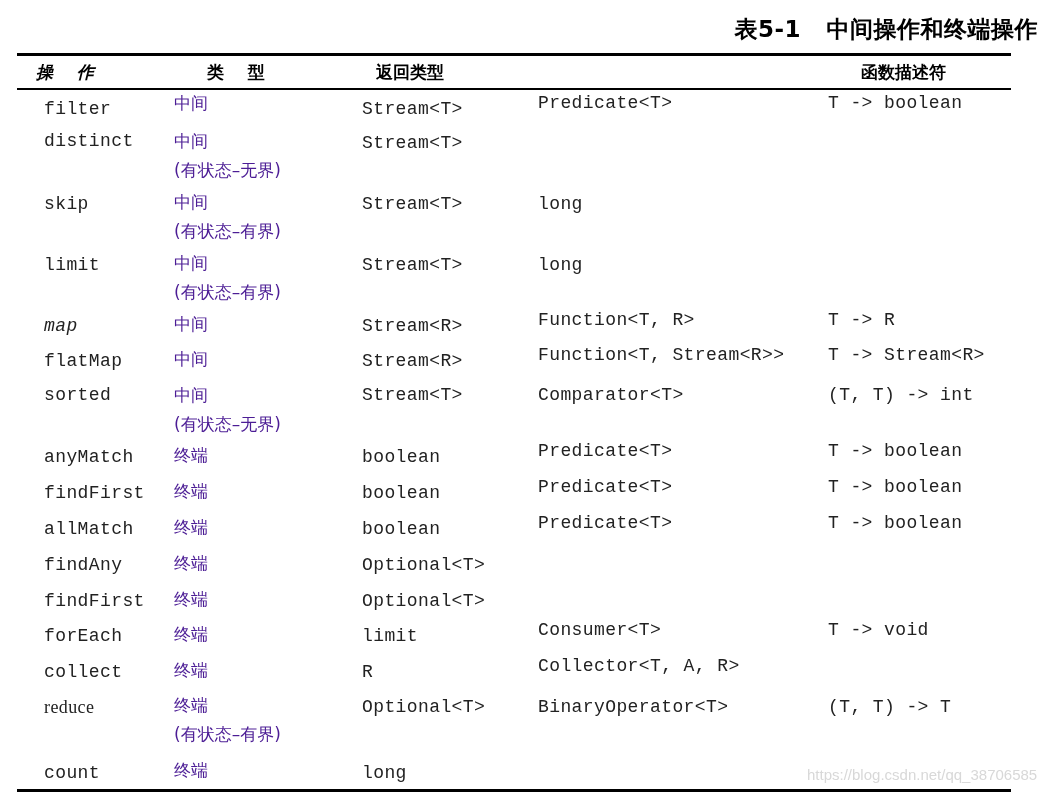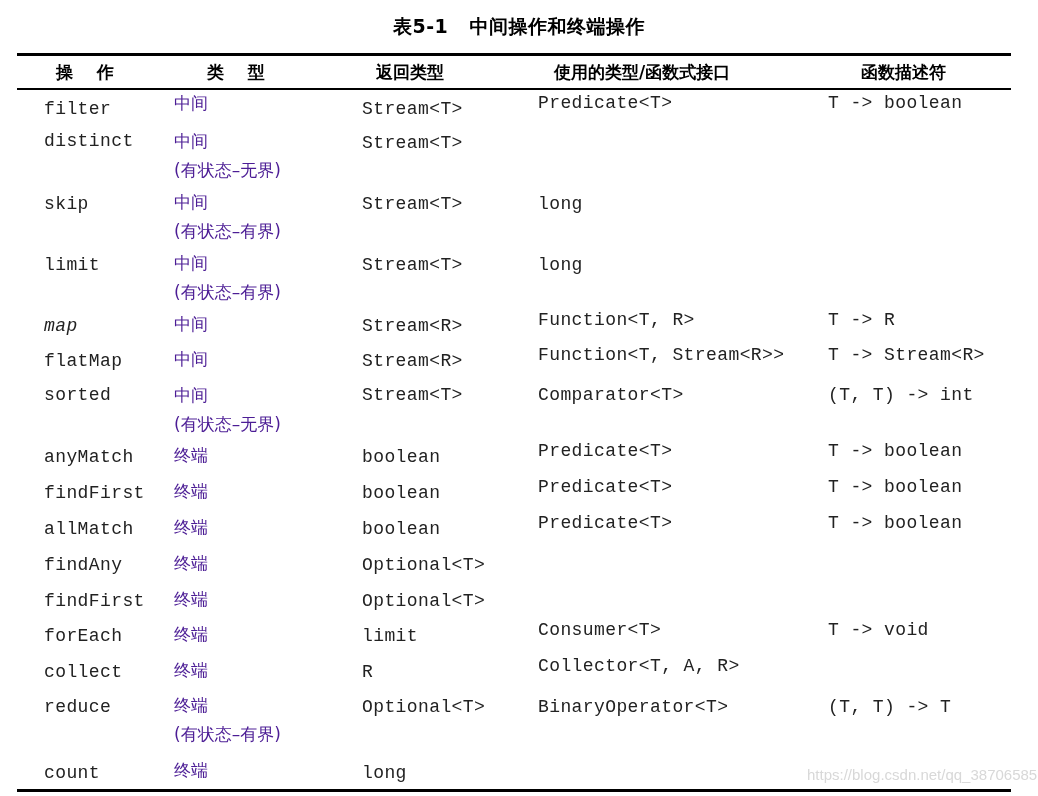--- a/index.html
+++ b/index.html
@@ -13,22 +13,22 @@
       position: relative;
       overflow: hidden;
       font-family: "DejaVu Sans", "Liberation Sans", sans-serif;
       color: #000;
     }
     .caption {
       position: absolute;
       top: 14px;
       left: 0;
       width: 1038px;
-      text-align: center;
-      font-size: 19px;
+      text-align: right;
+      font-size: 23px;
       font-weight: bold;
       letter-spacing: 0.5px;
       white-space: pre;
     }
     .rule {
       position: absolute;
       left: 17px;
       width: 994px;
       background: #000;
     }
@@ -90,24 +90,23 @@
     }
   </style>
 </head>
 <body>
 
 <div class="caption">表5-1   中间操作和终端操作</div>
 
 <div class="rule top"></div>
 
 <div class="header">
-  <span class="h" style="left:56px;">操    作</span>
+  <span class="h" style="left:36px;font-style:italic;">操    作</span>
   <span class="h" style="left:207px;">类    型</span>
   <span class="h" style="left:376px;">返回类型</span>
-  <span class="h" style="left:554px;">使用的类型/函数式接口</span>
   <span class="h" style="left:861px;">函数描述符</span>
 </div>
 
 <div class="rule mid"></div>
 
 <div class="row" style="top:95px;">
   <span class="cell mono c-op">filter</span>
   <span class="cell cjk c-type">中间</span>
   <span class="cell mono c-ret">Stream&lt;T&gt;</span>
   <span class="cell mono c-iface">Predicate&lt;T&gt;</span>
@@ -203,21 +202,21 @@
 </div>
 
 <div class="row" style="top:658px;">
   <span class="cell mono c-op" style="top:4px;">collect</span>
   <span class="cell cjk c-type" style="top:-2px;">终端</span>
   <span class="cell mono c-ret" style="top:4px;">R</span>
   <span class="cell mono c-iface" style="top:-2px;">Collector&lt;T, A, R&gt;</span>
 </div>
 
 <div class="row" style="top:693px;">
-  <span class="cell mono c-op" style="top:4px;">reduce</span>
+  <span class="cell mono c-op" style="top:4px;font-family:Liberation Serif, serif;">reduce</span>
   <span class="cell cjk c-type" style="top:-2px;"><span>终端</span><br><span>(有状态–有界)</span></span>
   <span class="cell mono c-ret" style="top:4px;">Optional&lt;T&gt;</span>
   <span class="cell mono c-iface" style="top:4px;">BinaryOperator&lt;T&gt;</span>
   <span class="cell mono c-desc" style="top:4px;">(T, T) -&gt; T</span>
 </div>
 
 <div class="row" style="top:759px;">
   <span class="cell mono c-op" style="top:4px;">count</span>
   <span class="cell cjk c-type" style="top:-3px;">终端</span>
   <span class="cell mono c-ret" style="top:4px;">long</span>

